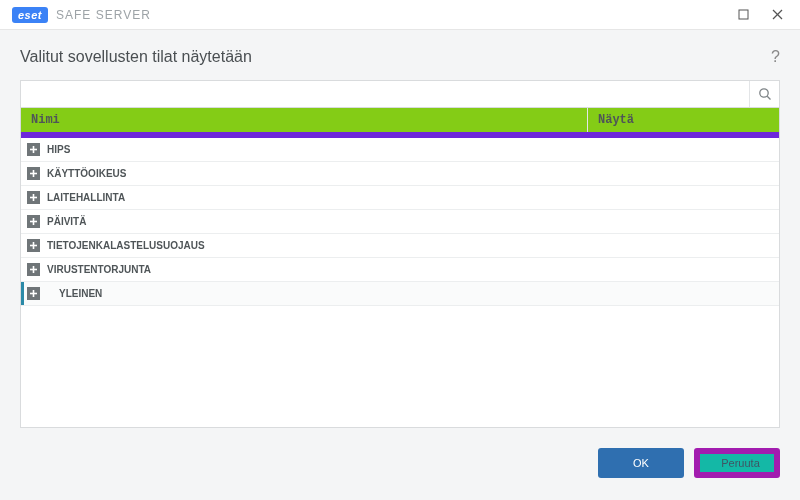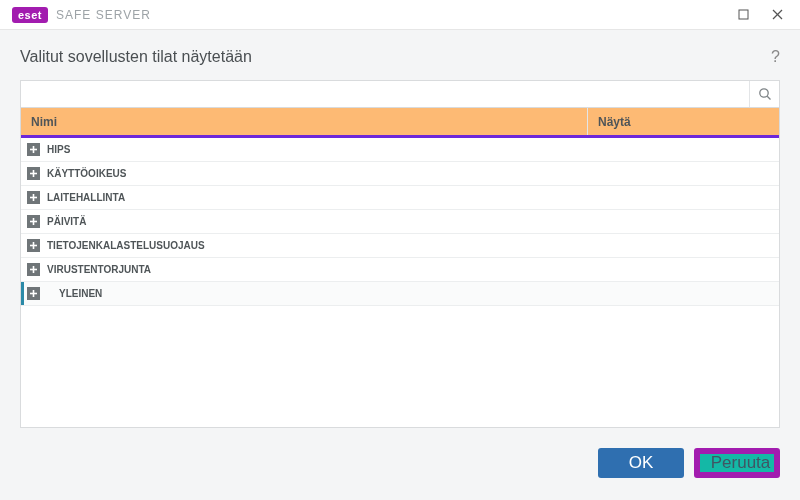--- a/index.html
+++ b/index.html
@@ -13,27 +13,28 @@
   }
   .titlebar {
     height: 30px;
     display: flex;
     align-items: center;
     padding: 0 6px 0 12px;
     background: #fff;
     border-bottom: 1px solid #e6e6e6;
   }
   .brand-badge {
-    background: #a21caf;
+    background: #3b82f6;
     color: #fff;
     font-weight: 700;
     font-size: 11px;
     letter-spacing: 0.5px;
     padding: 2px 6px;
     border-radius: 3px;
+    font-style: italic;
     margin-right: 8px;
   }
   .brand-product {
     color: #9da3a7;
     font-size: 12px;
     letter-spacing: 1px;
     font-weight: 400;
   }
   .titlebar-spacer { flex: 1; }
   .win-btn {
@@ -91,23 +92,24 @@
     border: 1px solid #d9dbdd;
     border-top: none;
     background: #fff;
     flex: 1;
     overflow: hidden;
     display: flex;
     flex-direction: column;
   }
   .thead {
     display: flex;
-    background: #fdba74;
-    border-bottom: 3px solid #6d28d9;
+    background: #84cc16;
+    border-bottom: 6px solid #6d28d9;
     height: 30px;
+    font-family: Liberation Mono, monospace;
   }
   .th {
     font-size: 12px;
     font-weight: 700;
     color: #4f5558;
     display: flex;
     align-items: center;
     padding: 0 10px;
   }
   .th.name { flex: 0 0 567px; border-right: 1px solid #e3e5e7; }
@@ -143,21 +145,21 @@
     align-items: center;
     justify-content: flex-end;
     gap: 10px;
     padding-right: 0;
     margin-top: 10px;
   }
   .btn {
     min-width: 86px;
     height: 30px;
     border-radius: 3px;
-    font-size: 17px;
+    font-size: 11px;
     display: flex;
     align-items: center;
     justify-content: center;
     border: 1px solid transparent;
   }
   .btn-primary {
     background: #2f6fb0;
     color: #fff;
   }
   .btn-secondary {

